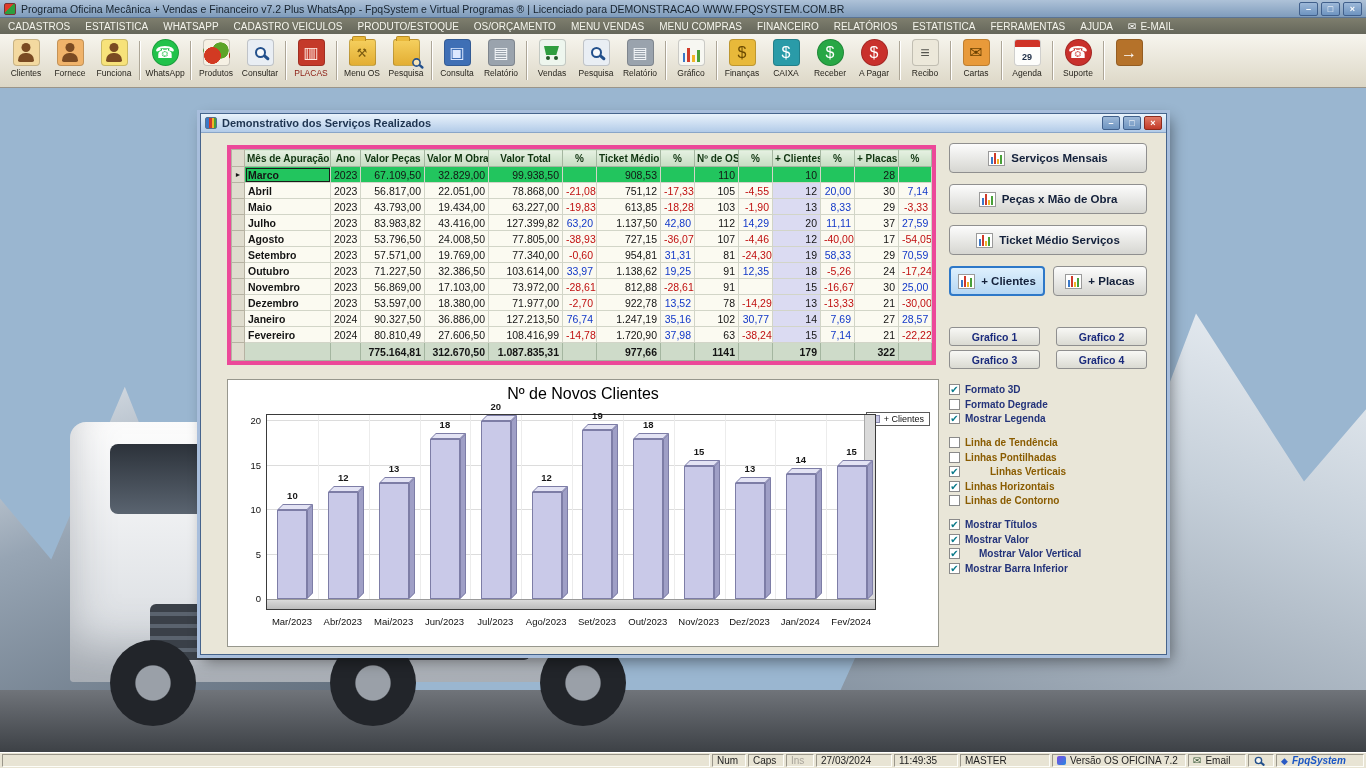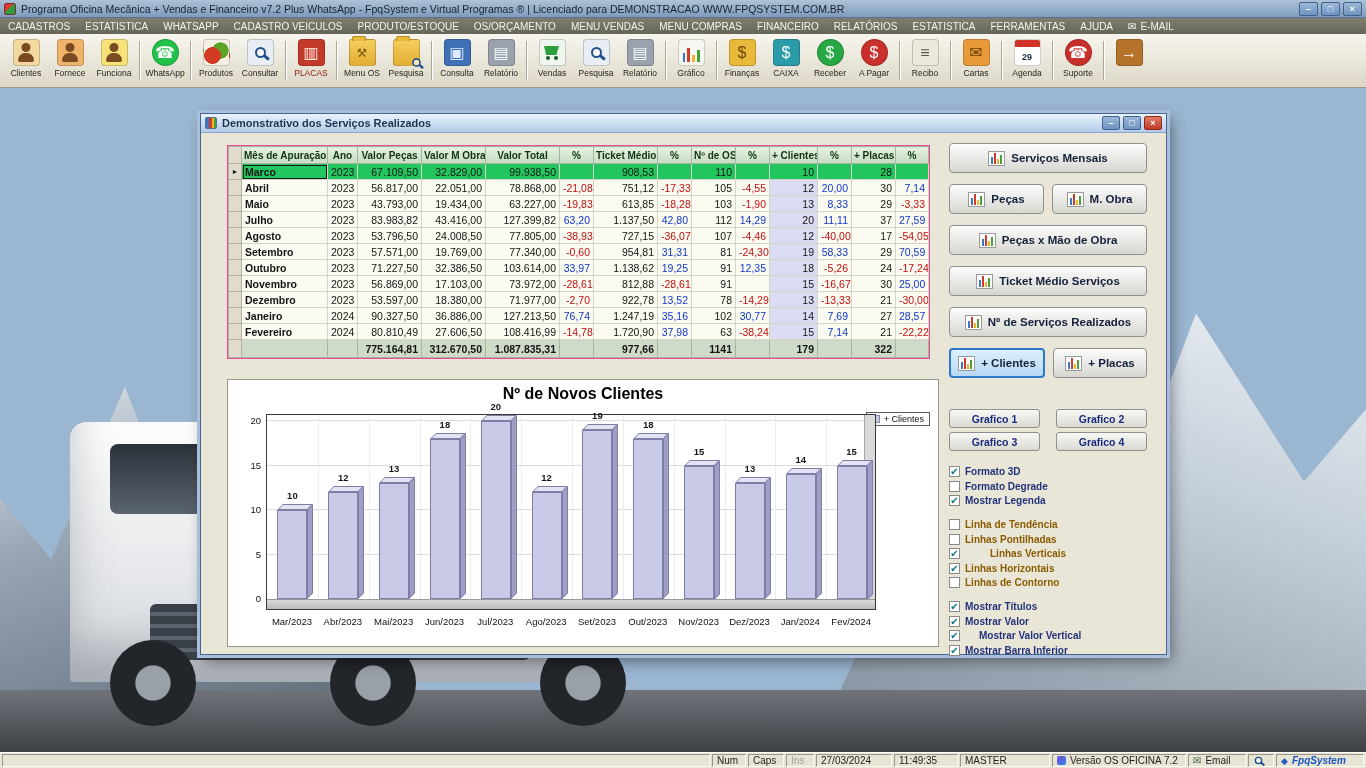--- a/index.html
+++ b/index.html
@@ -55,36 +55,36 @@
   .truck-grille{position:absolute;left:150px;bottom:92px;width:380px;height:56px;background:repeating-linear-gradient(#3a4048 0 8px,#5a636e 8px 12px);border-radius:6px}
   .wheel{position:absolute;bottom:26px;width:86px;height:86px;border-radius:50%;background:radial-gradient(circle,#9aa0a8 0 28%,#22252a 30% 100%)}
   
   .window{position:absolute;left:200px;top:25px;width:967px;height:542px;background:#e9e6d8;border:1px solid #46648c;box-shadow:0 0 0 3px #a8bedc,4px 6px 14px rgba(0,0,0,.45);z-index:5}
   .wtitle{height:19px;background:linear-gradient(#eaf3fc,#b2cbe8);display:flex;align-items:center;gap:5px;padding:0 4px;font-size:11px;font-weight:bold;color:#1e3450;border-bottom:1px solid #8aa6c8}
   .wicon{width:12px;height:12px;border:1px solid #55718f;border-radius:2px;background:linear-gradient(90deg,#3a78c8 0 30%,#d03a2a 30% 55%,#f0b428 55% 78%,#48a038 78% 100%)}
   .iwbtn{width:18px;height:14px;background:linear-gradient(#9db8d8,#6e94c0);border:1px solid #41608c;border-radius:2px;color:#fff;font-size:9px;line-height:12px;text-align:center;font-weight:bold}
   .iwbtn.close{background:linear-gradient(#e07a66,#c23a28);border-color:#8c2a1c}
   .wbody{position:relative;height:calc(100% - 19px)}
   
-  .tablewrap{position:absolute;left:26px;top:12px;border:1px solid #ec4899;background:#fbfaf1}
+  .tablewrap{position:absolute;left:26px;top:12px;border:4px solid #ec4899;background:#fbfaf1}
   table.grid{border-collapse:collapse;table-layout:fixed;width:700px;font-size:10.5px}
   .grid th{background:linear-gradient(#e6f1e2,#c6dcc2);border:1px solid #a4b6a0;color:#103410;font-weight:bold;height:17px;font-size:10px;padding:0 2px;white-space:nowrap;overflow:hidden}
   .grid td{border:1px solid #d2d5c8;height:16px;padding:0 3px;color:#141414;white-space:nowrap;overflow:hidden}
   .grid td.gut,.grid th.gut{background:#dfdcce;border-color:#b6b2a2;text-align:center;font-size:7px;padding:0;color:#1a1a1a}
   .c-mon{font-weight:bold}
   .num{text-align:right}.ctr{text-align:center}
   .pct{text-align:right}
   .pct.neg{color:#c01010}.pct.pos{color:#1238c8}
   td.hl{background:#dbdbf2}
   tr.totals td{background:#cedbc9;font-weight:bold;border-color:#a4b6a0;height:18px}
   tr.current td{background:#22c55e}
   td.focus{outline:1px solid #1a1a1a;outline-offset:-2px}
   
   .chartpanel{position:absolute;left:26px;top:246px;width:712px;height:268px;background:#fff;border:1px solid #97978d}
-  .ch-title{text-align:center;font-size:16px;font-weight:bold;color:#000;margin-top:5px}
+  .ch-title{text-align:center;font-size:16px;font-weight:normal;color:#000;margin-top:5px}
   .legend{position:absolute;right:8px;top:32px;border:1px solid #5a5a5a;background:#fff;font-size:9px;padding:1px 5px;display:flex;align-items:center;gap:4px;color:#111}
   .legend .sw{width:8px;height:8px;background:#c9c9e8;border:1px solid #8888aa}
   .plot{position:absolute;left:38px;top:34px;width:610px;height:196px;border:1px solid #3a3a3a;background:#fff}
   .floor{position:absolute;left:0;right:0;bottom:0;height:10px;background:linear-gradient(#dadada,#bcbcbc);border-top:1px solid #9a9a9a}
   .rwall{position:absolute;right:0;top:0;bottom:0;width:11px;background:#dadada;border-left:1px solid #a8a8a8}
   .hgrid{position:absolute;left:0;right:11px;height:1px;background:#dcdcdc}
   .vgrid{position:absolute;top:0;bottom:10px;width:1px;background:#ececec}
   .bar3d{position:absolute}
   .bar3d .face{position:absolute;inset:0;background:#c9c9e8;border:1px solid #7d7da6}
   .bar3d .topf{position:absolute;top:-6px;left:3px;width:100%;height:6px;background:#e3e3f4;border:1px solid #7d7da6;transform:skewX(-45deg)}
@@ -732,63 +732,32 @@
               </button>
             </div>
             <div class="btn-row">
               <button class="pbtn">
                 <div class="pico">
                   <i style="height: 7px; background: rgb(58, 120, 200);"></i>
                   <i style="height: 11px; background: rgb(208, 58, 42);"></i>
                   <i style="height: 5px; background: rgb(240, 180, 40);"></i>
                   <i style="height: 9px; background: rgb(72, 160, 56);"></i>
                 </div>
-                <span>Peças</span>
-              </button>
-              <button class="pbtn">
-                <div class="pico">
-                  <i style="height: 7px; background: rgb(58, 120, 200);"></i>
-                  <i style="height: 11px; background: rgb(208, 58, 42);"></i>
-                  <i style="height: 5px; background: rgb(240, 180, 40);"></i>
-                  <i style="height: 9px; background: rgb(72, 160, 56);"></i>
-                </div>
-                <span>M. Obra</span>
-              </button>
-            </div>
-            <div class="btn-row">
-              <button class="pbtn">
-                <div class="pico">
-                  <i style="height: 7px; background: rgb(58, 120, 200);"></i>
-                  <i style="height: 11px; background: rgb(208, 58, 42);"></i>
-                  <i style="height: 5px; background: rgb(240, 180, 40);"></i>
-                  <i style="height: 9px; background: rgb(72, 160, 56);"></i>
-                </div>
                 <span>Peças x Mão de Obra</span>
               </button>
             </div>
             <div class="btn-row">
               <button class="pbtn">
                 <div class="pico">
                   <i style="height: 7px; background: rgb(58, 120, 200);"></i>
                   <i style="height: 11px; background: rgb(208, 58, 42);"></i>
                   <i style="height: 5px; background: rgb(240, 180, 40);"></i>
                   <i style="height: 9px; background: rgb(72, 160, 56);"></i>
                 </div>
                 <span>Ticket Médio Serviços</span>
-              </button>
-            </div>
-            <div class="btn-row">
-              <button class="pbtn">
-                <div class="pico">
-                  <i style="height: 7px; background: rgb(58, 120, 200);"></i>
-                  <i style="height: 11px; background: rgb(208, 58, 42);"></i>
-                  <i style="height: 5px; background: rgb(240, 180, 40);"></i>
-                  <i style="height: 9px; background: rgb(72, 160, 56);"></i>
-                </div>
-                <span>Nº de Serviços Realizados</span>
               </button>
             </div>
             <div class="btn-row">
               <button class="pbtn sel">
                 <div class="pico">
                   <i style="height: 7px; background: rgb(58, 120, 200);"></i>
                   <i style="height: 11px; background: rgb(208, 58, 42);"></i>
                   <i style="height: 5px; background: rgb(240, 180, 40);"></i>
                   <i style="height: 9px; background: rgb(72, 160, 56);"></i>
                 </div>

